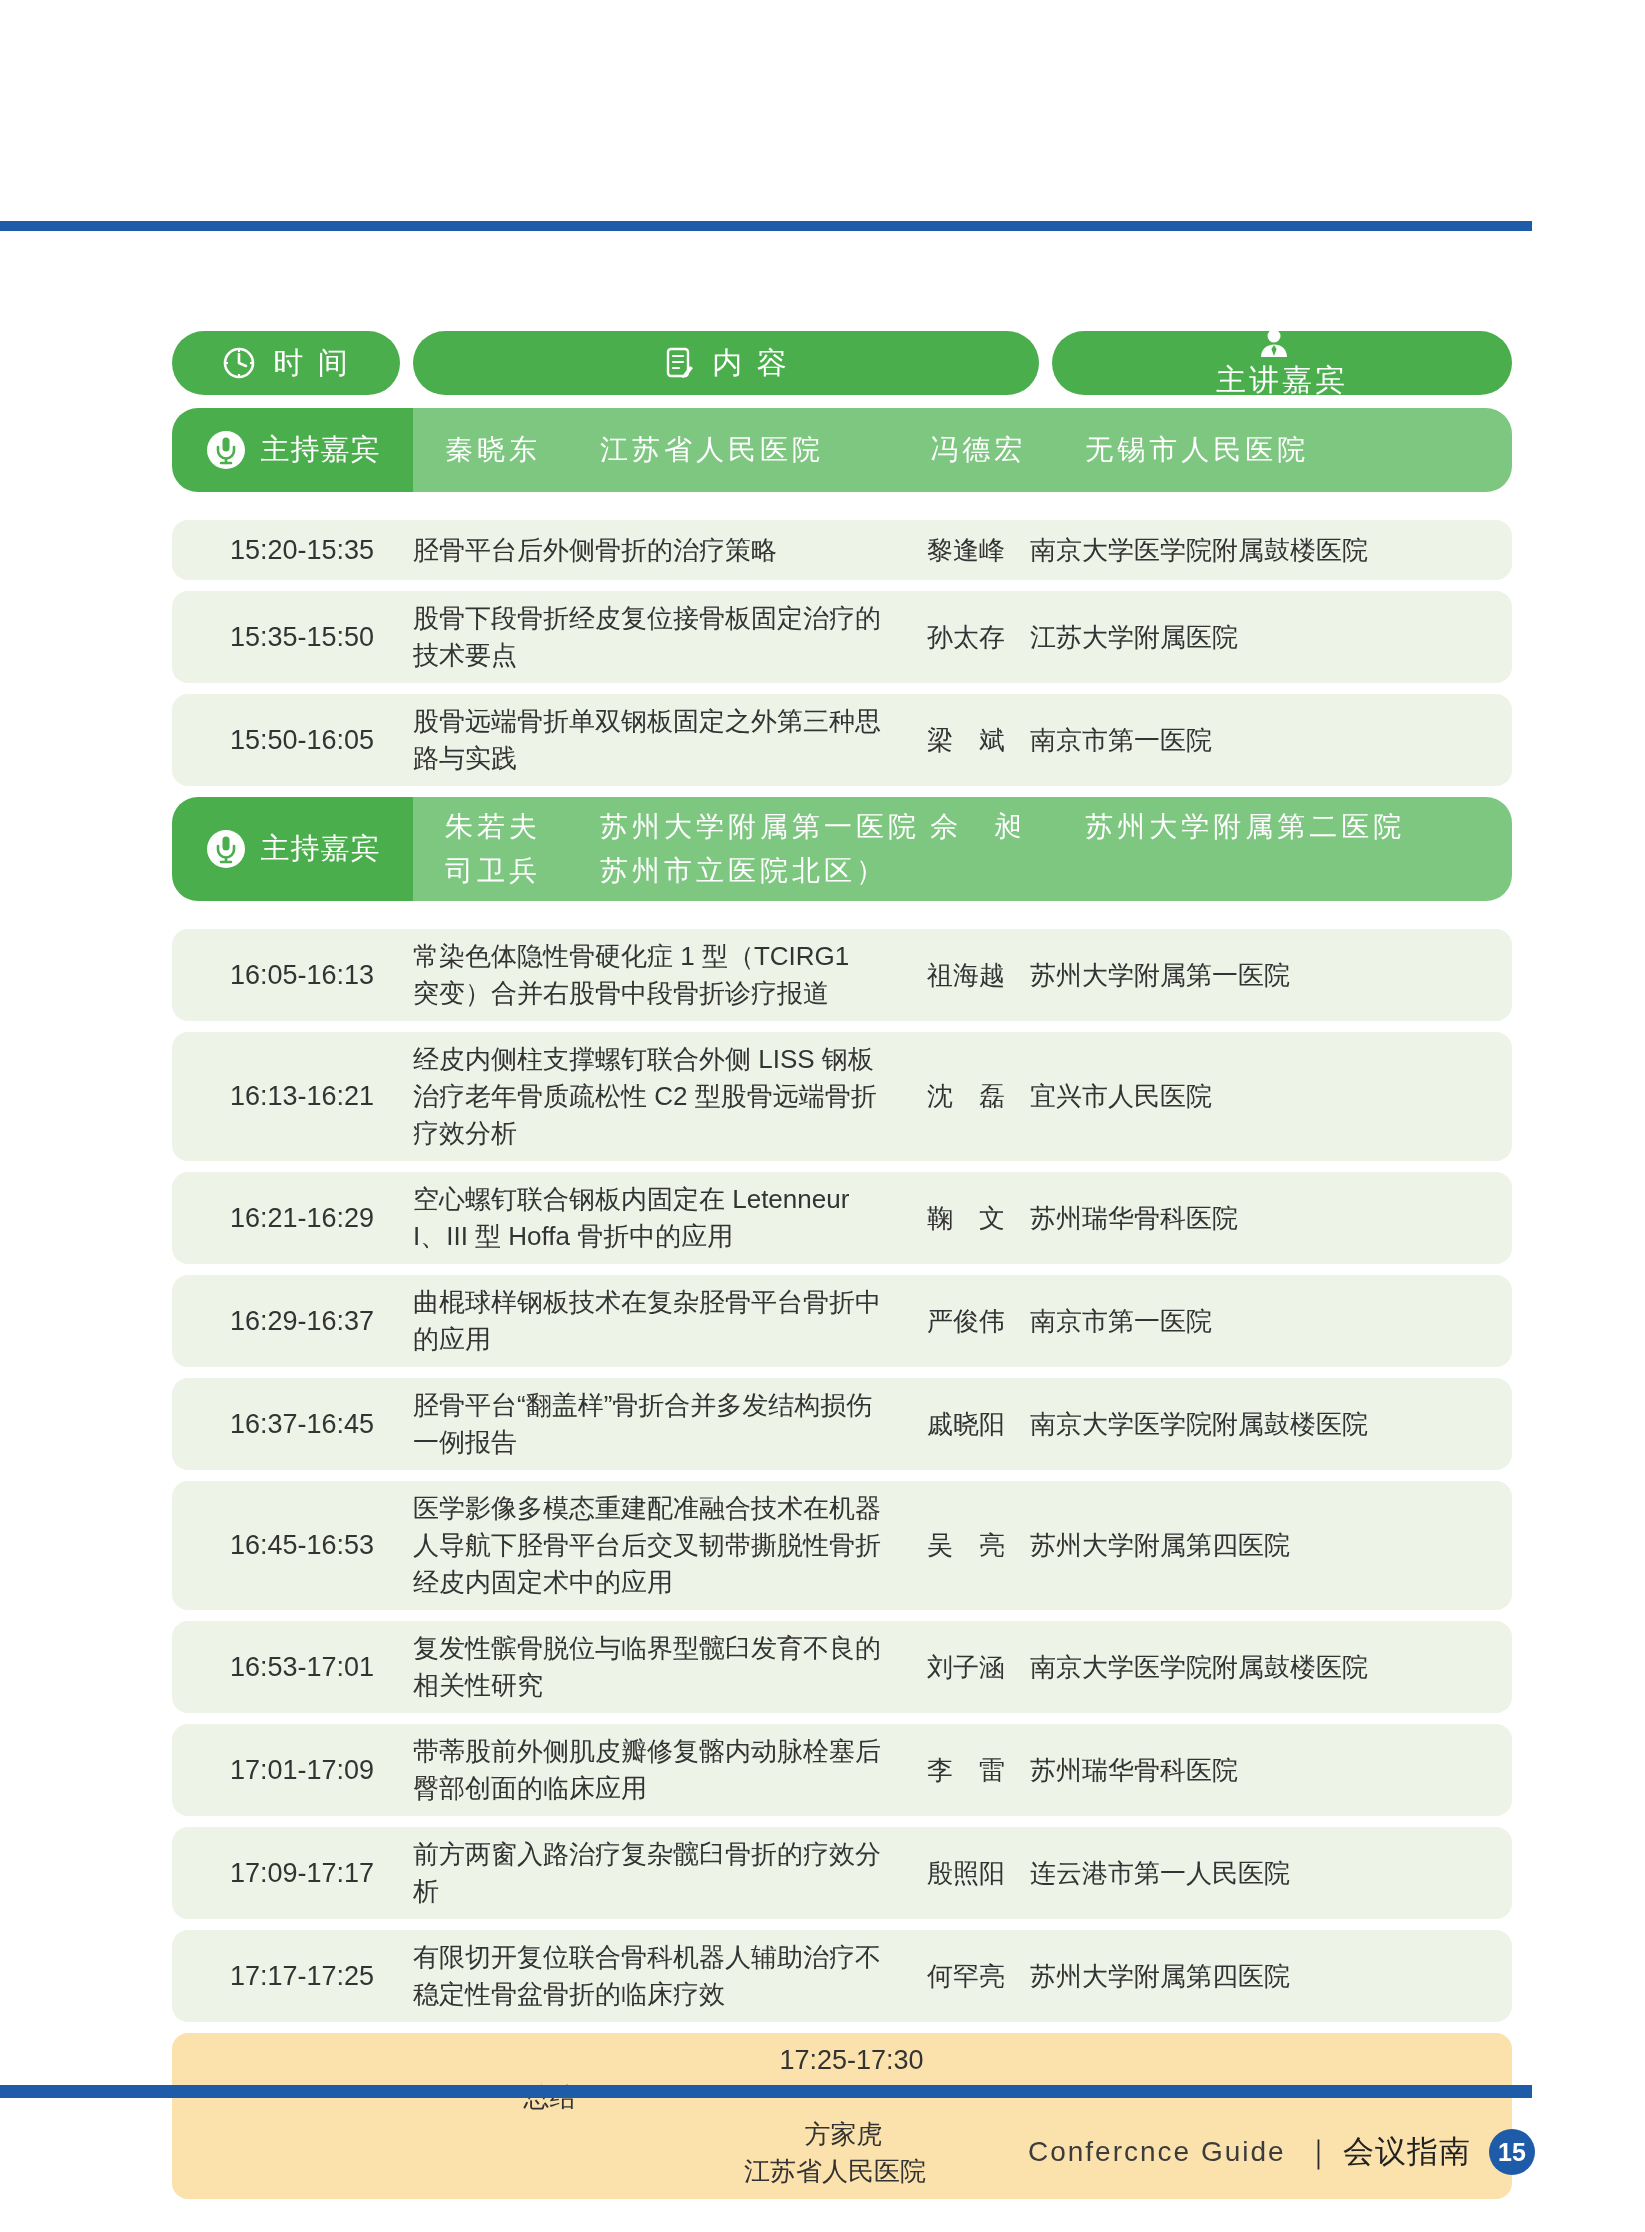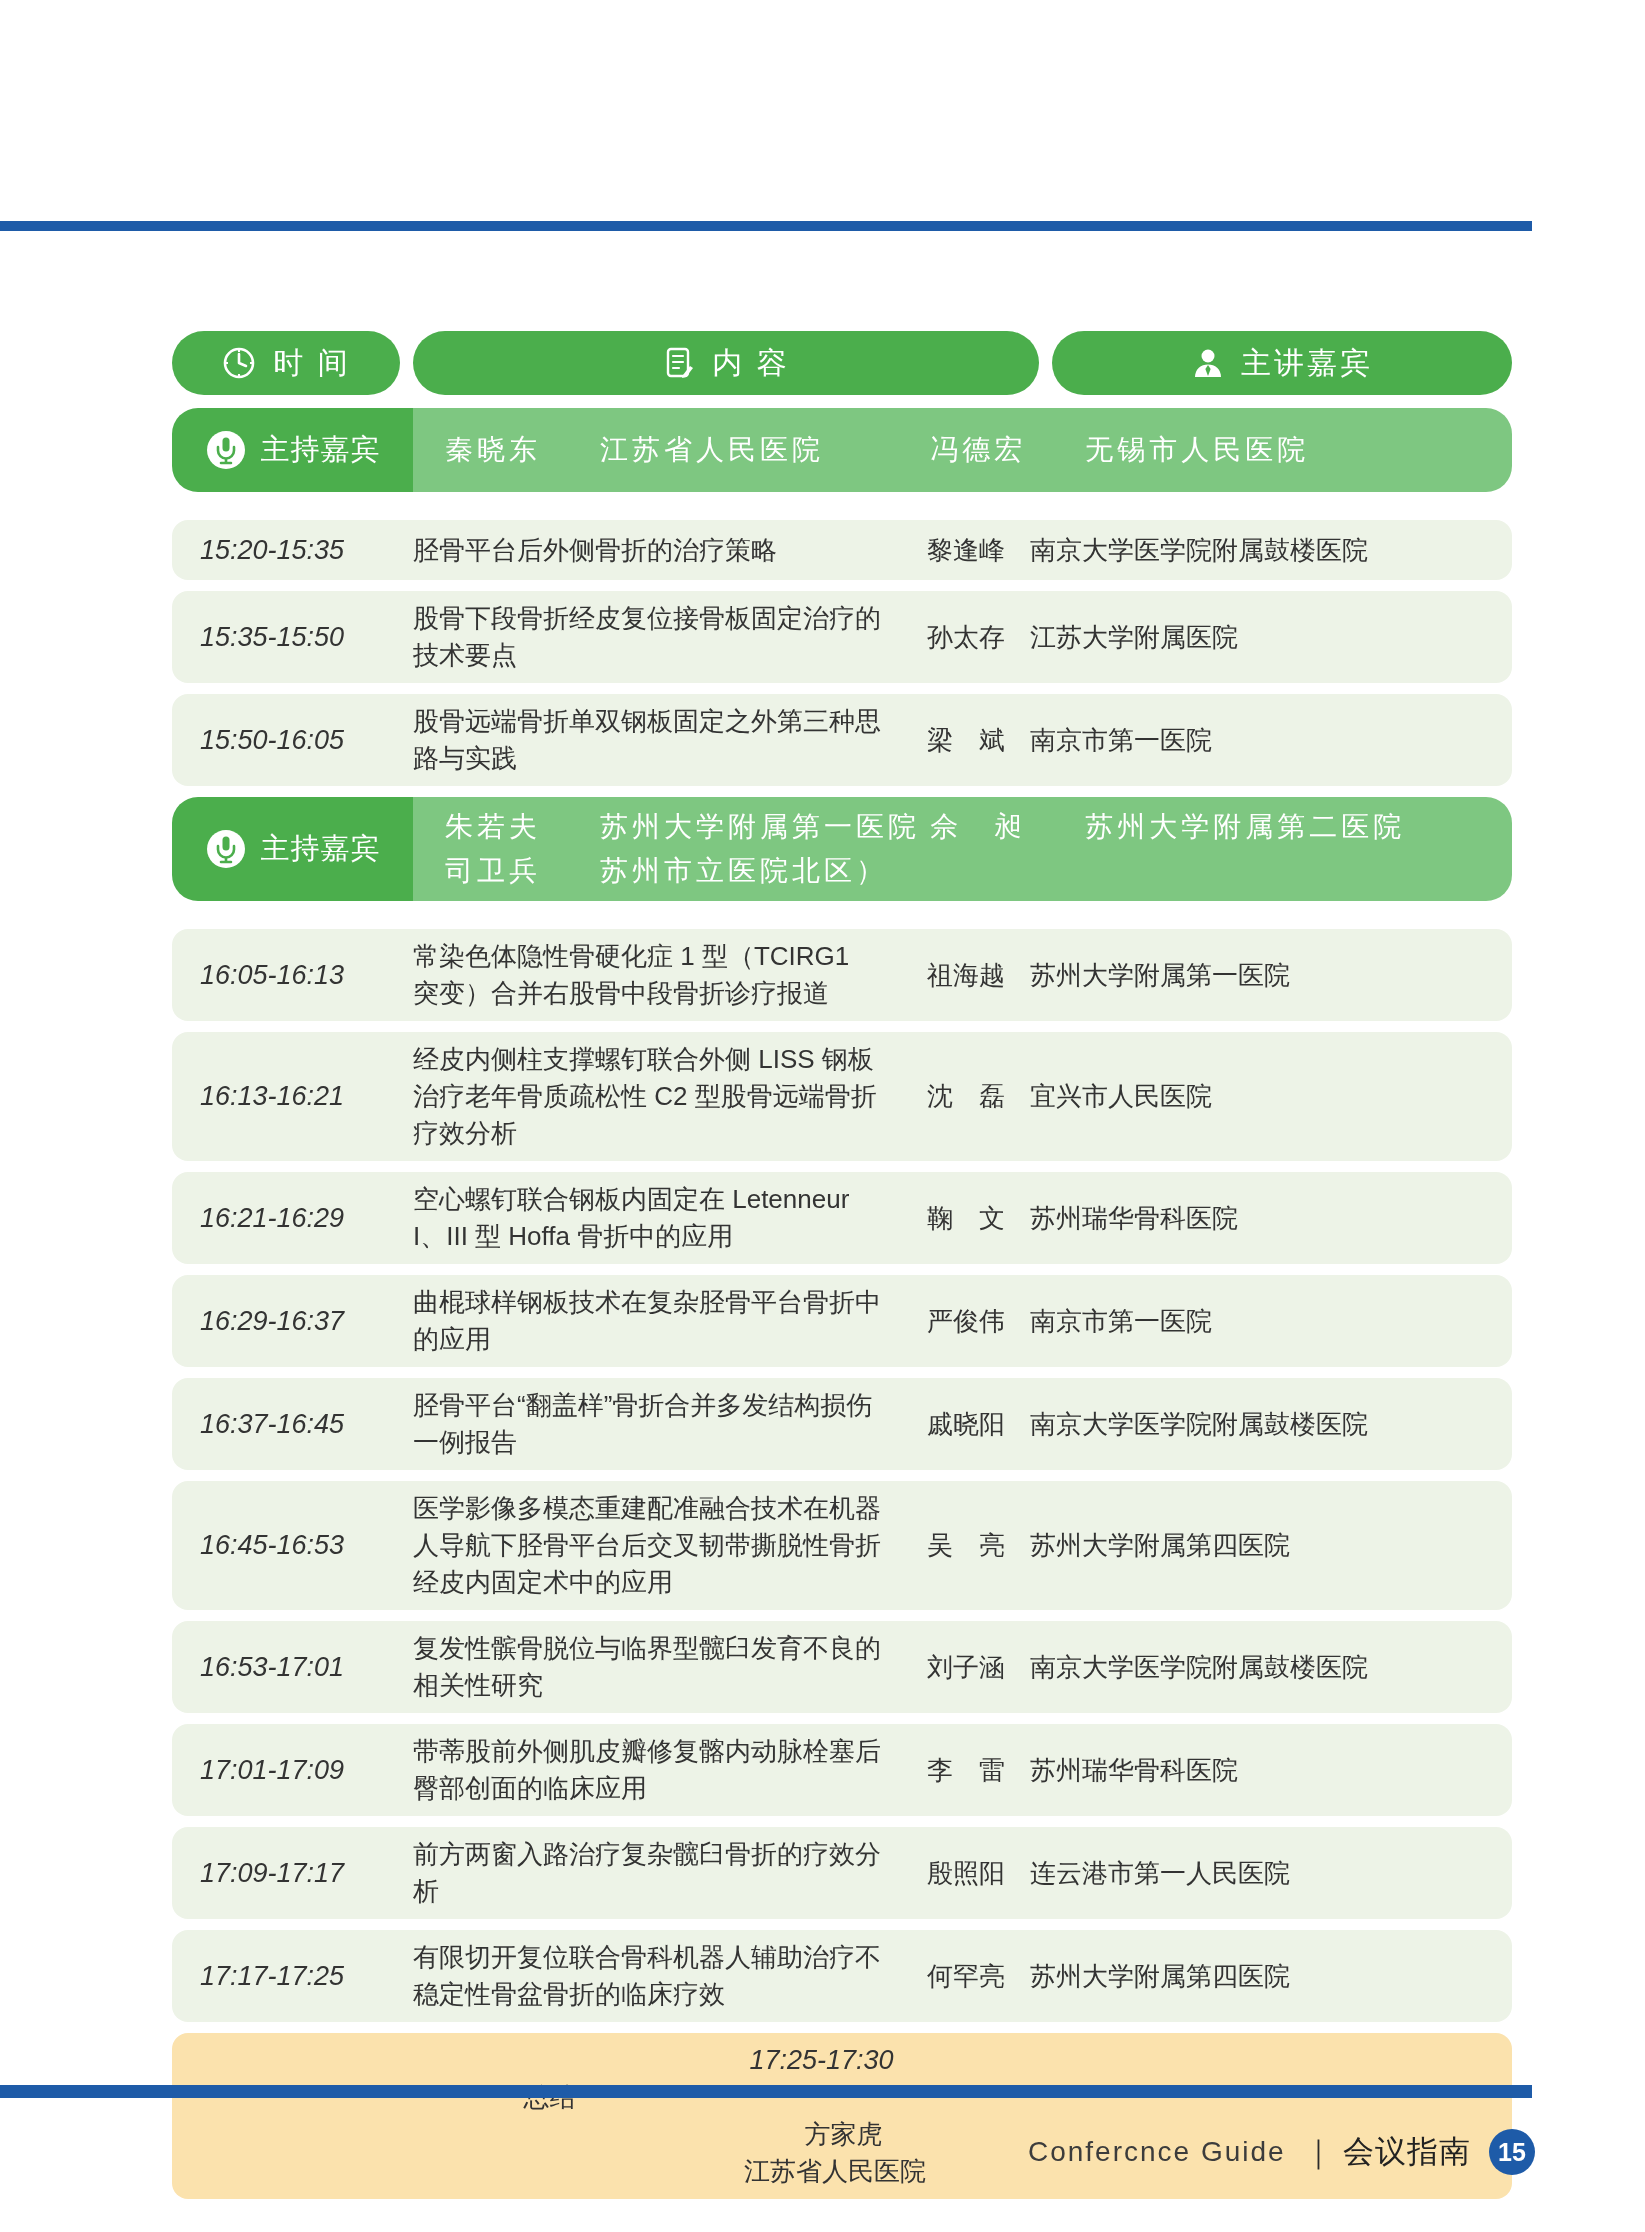--- a/index.html
+++ b/index.html
@@ -14,33 +14,33 @@
   body{background:#ffffff;font-family:"Liberation Sans","DejaVu Sans",sans-serif;}
   .page{position:relative;width:1646px;height:2233px;background:#ffffff;overflow:hidden;}
   .top-rule{position:absolute;left:0;top:221px;width:1532px;height:10px;background:var(--brand-blue);}
   .schedule{position:absolute;left:172px;top:331px;width:1340px;}
   
   .head-row{display:flex;gap:13px;margin-bottom:13px;}
   .pill{height:64px;background:var(--accent-green);border-radius:32px;display:flex;align-items:center;justify-content:center;color:#fff;font-size:30px;letter-spacing:3px;}
   .pill .ic{margin-right:16px;display:flex;align-items:center;}
   .pill-time{width:228px;}
   .pill-content{flex:1;}
-  .pill-speaker{width:460px;}
+  .pill-speaker{width:460px;flex-direction:column;}
   
   .host-row{display:flex;margin-bottom:28px;min-height:84px;}
   .host-label{width:241px;background:var(--accent-green);border-radius:26px 0 0 26px;display:flex;align-items:center;justify-content:center;color:#fff;font-size:29px;letter-spacing:1px;}
   .host-label .ic{margin-right:14px;display:flex;align-items:center;}
   .host-body{flex:1;background:var(--host-green);border-radius:0 26px 26px 0;display:grid;grid-template-columns:46% 54%;align-content:center;row-gap:4px;padding:10px 12px 10px 32px;color:#fff;font-size:28px;letter-spacing:4px;}
   .host-entry{display:flex;align-items:center;line-height:40px;white-space:nowrap;}
   .host-entry .hname{min-width:121px;margin-right:34px;}
   
   .row{display:flex;align-items:center;background:var(--row-bg);border-radius:16px;min-height:60px;margin-bottom:11px;padding:9px 0;color:var(--text-dark);}
   .row.highlight{background:var(--highlight-bg);flex-direction:column;}
   .cell{line-height:37px;}
-  .cell.time{width:241px;padding-left:28px;font-size:27px;white-space:nowrap;font-style:italic;}
+  .cell.time{width:241px;padding-left:58px;font-size:27px;white-space:nowrap;}
   .cell.content{flex:1;width:637px;max-width:637px;font-size:26px;padding-right:18px;}
   .cell.spk{width:131px;padding-left:28px;font-size:26px;white-space:nowrap;}
   .cell.org{flex:1;font-size:26px;padding-right:14px;}
   
   .bottom-rule{position:absolute;left:0;top:2085px;width:1532px;height:13px;background:var(--brand-blue);}
   .footer{position:absolute;top:2129px;right:111px;display:flex;align-items:center;margin-left:40px;}
   .f-en{font-size:28px;color:#3c3c3c;letter-spacing:2px;}
   .f-sep{font-size:30px;color:#2b2b2b;margin:0 10px 0 18px;}
   .f-zh{font-size:31px;color:#222222;letter-spacing:1px;}
   .f-page{width:46px;height:46px;margin-left:18px;border-radius:50%;background:var(--brand-blue);color:#fff;font-size:25px;font-weight:bold;display:flex;align-items:center;justify-content:center;}

